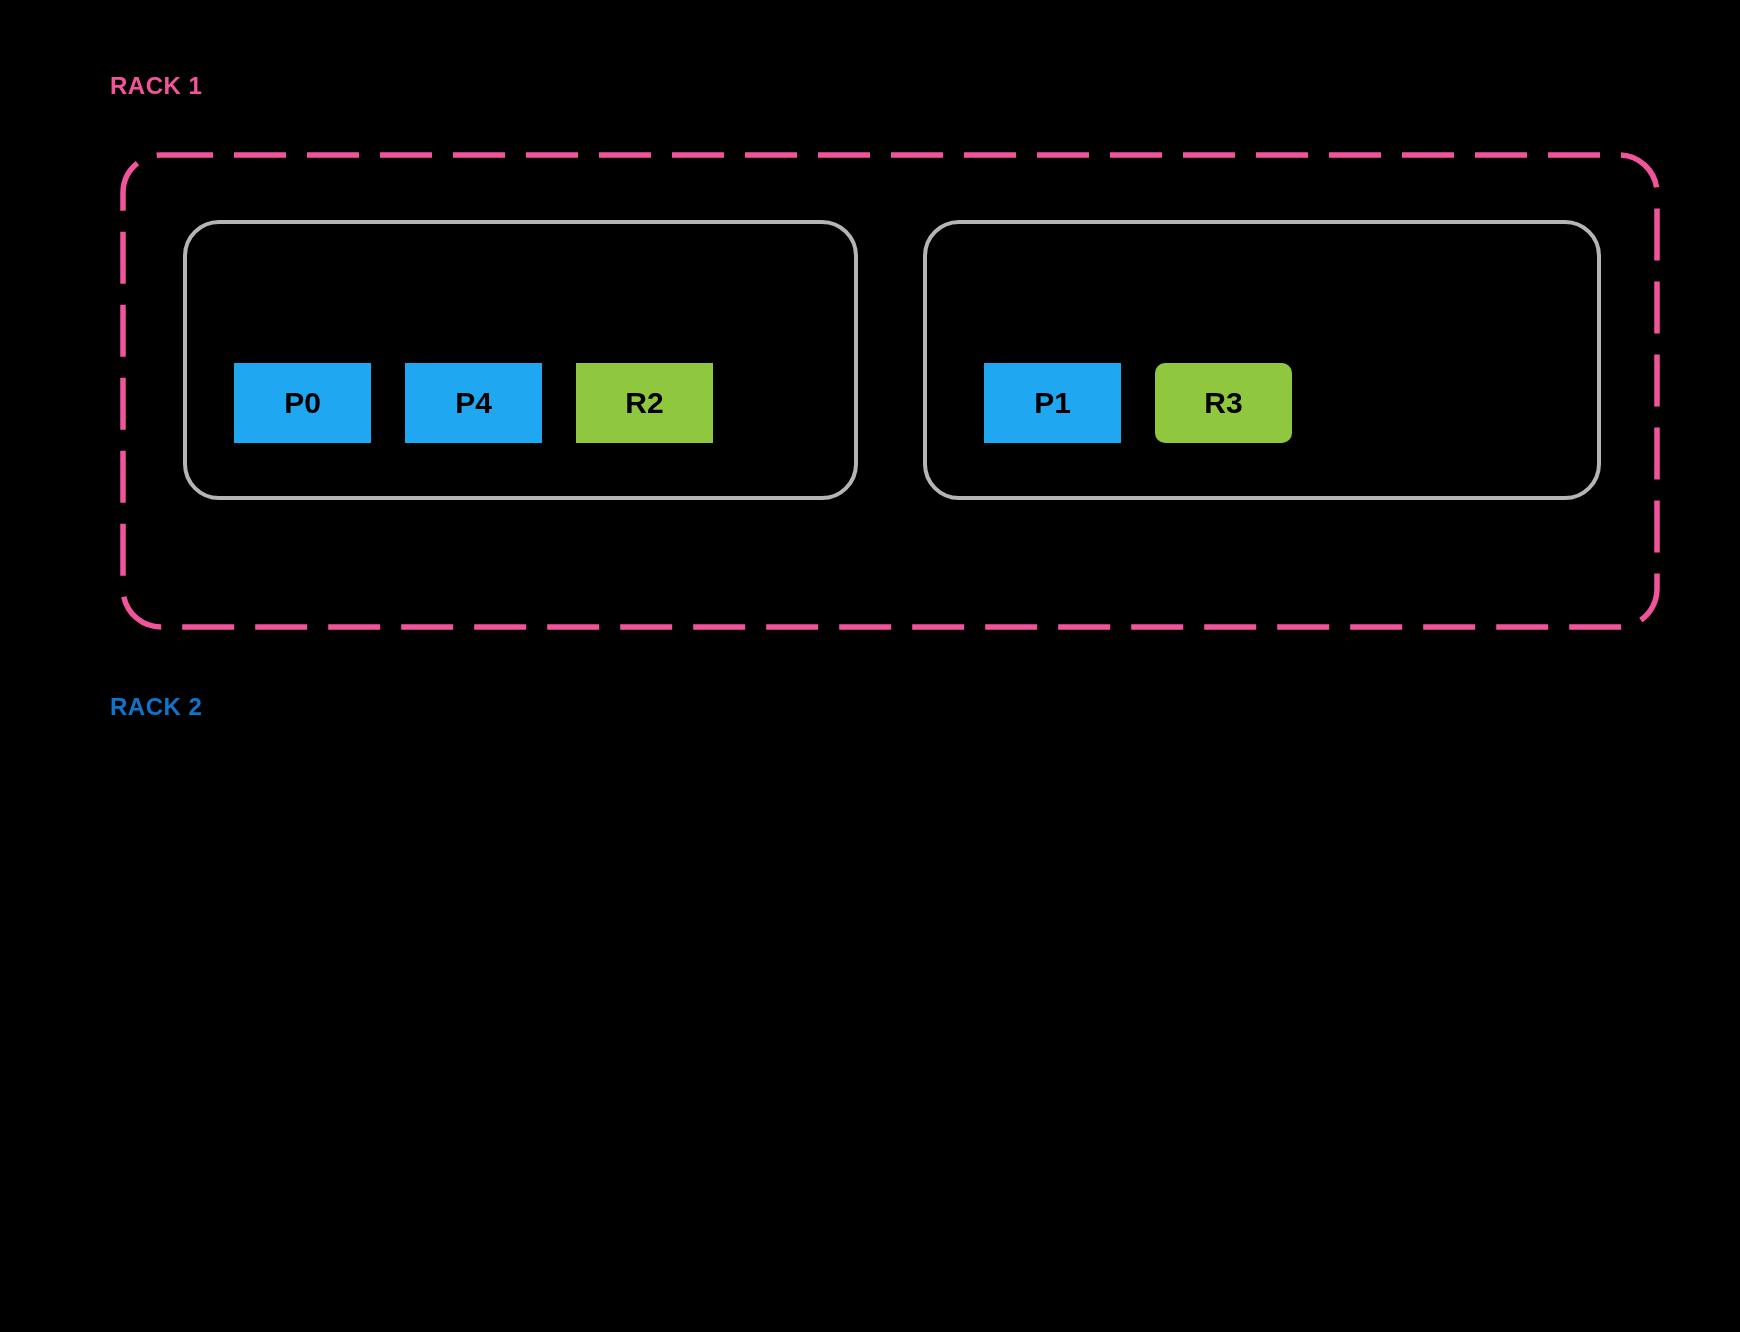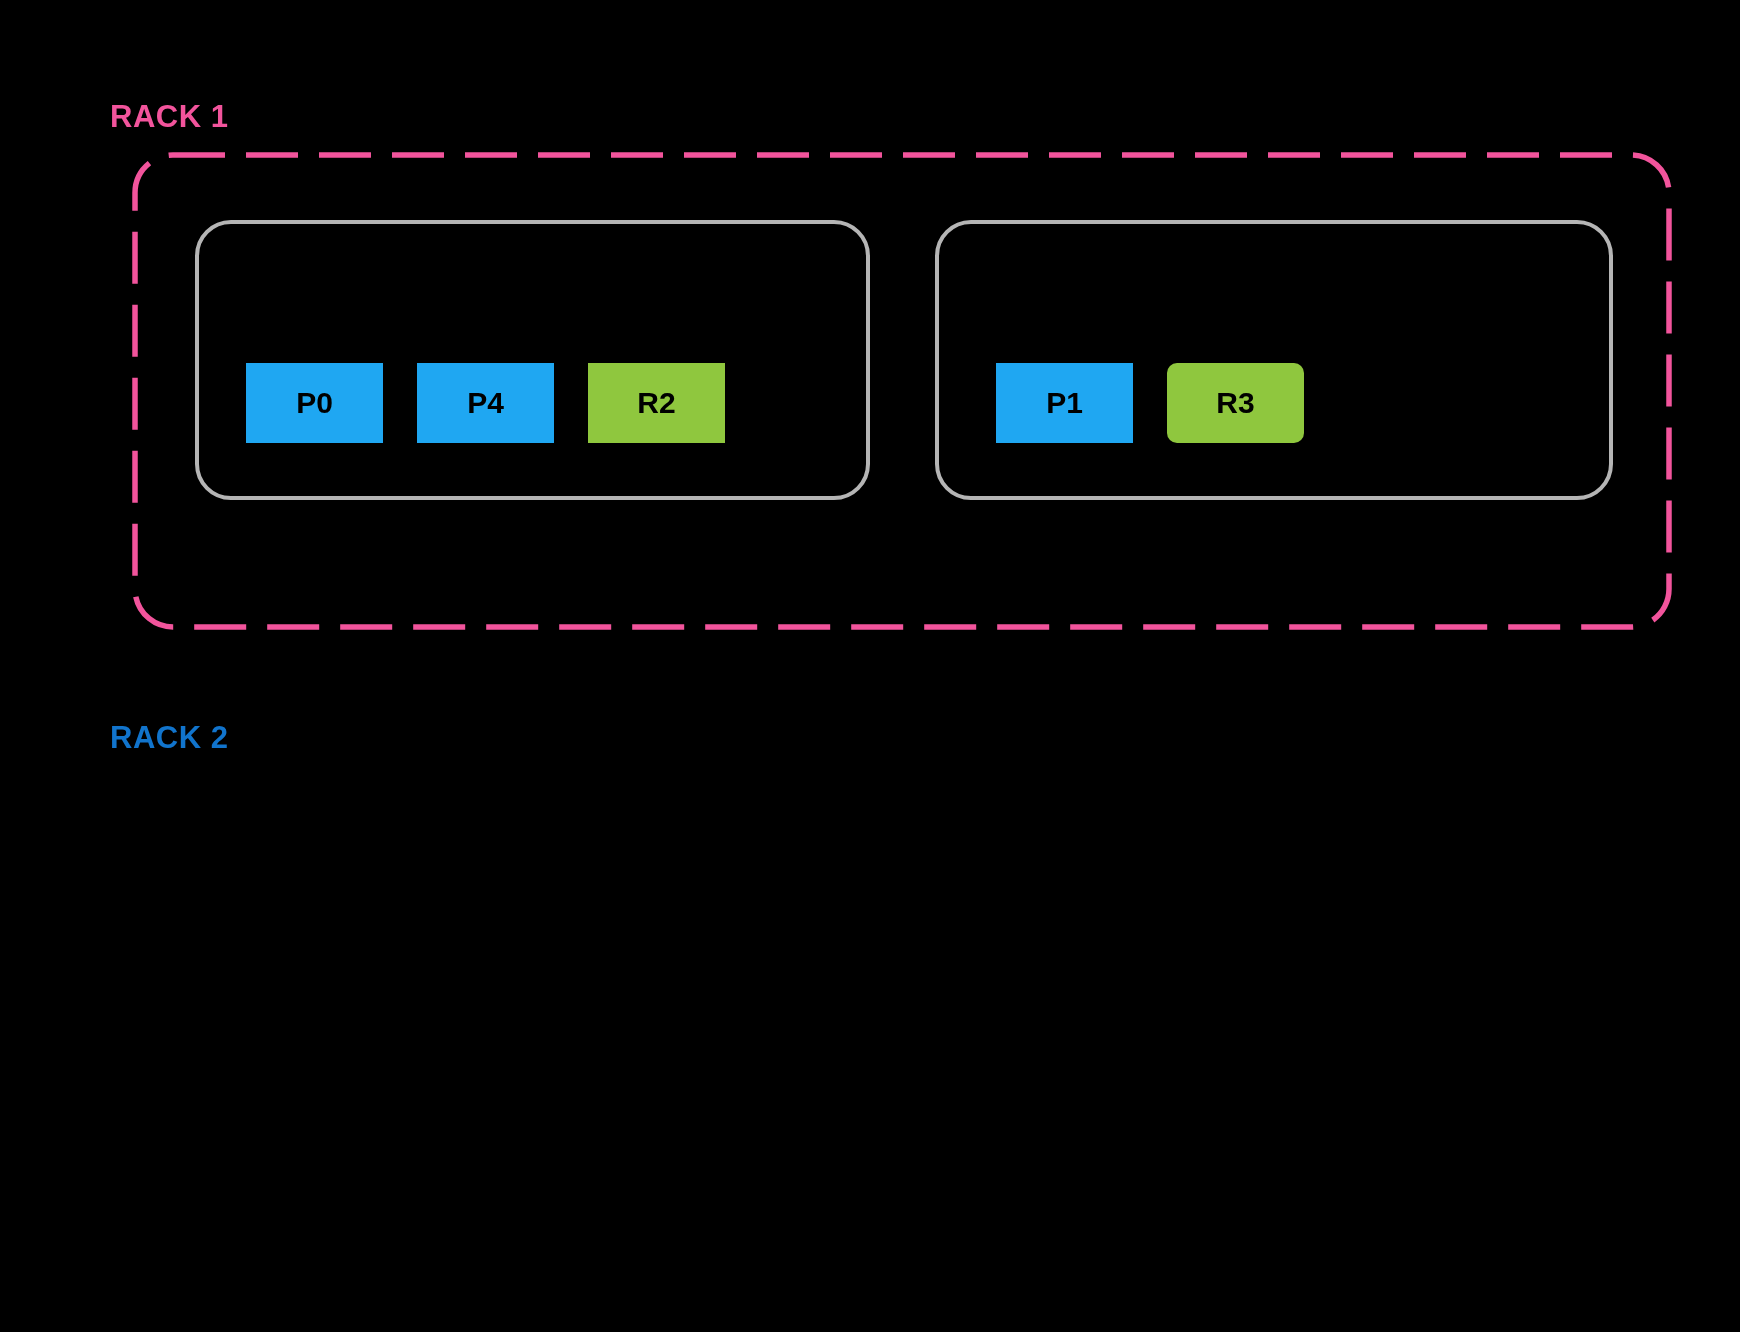--- a/index.html
+++ b/index.html
@@ -11,31 +11,30 @@
   .canvas {
     position: relative;
     width: 1740px;
     height: 1332px;
     background: var(--background, #000);
     overflow: hidden;
   }
   .rack-label {
     position: absolute;
     left: 110px;
-    font-size: 31px;
+    font-size: 24px;
     font-weight: 700;
     letter-spacing: 0.5px;
-    margin-top: 27px;
   }
   .rack1-label { top: 72px;  color: var(--rack1-accent, #F2549C); }
   .rack2-label { top: 693px; color: var(--rack2-accent, #1174CC); text-align: center; }
 
   .rack-box {
     position: absolute;
-    left: 132px;
+    left: 120px;
     width: 1540px;
     height: 478px;
   }
   .rack1-box { top: 152px; }
   .rack2-box { top: 773px; }
 
   .rack-box > svg.dash-border {
     position: absolute;
     inset: 0;
     width: 100%;

